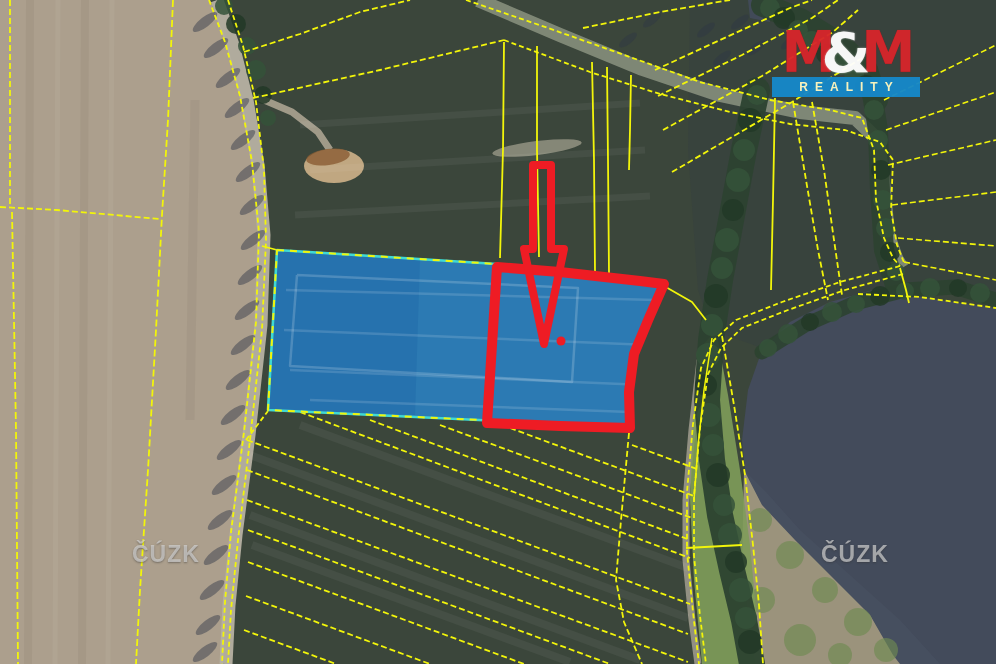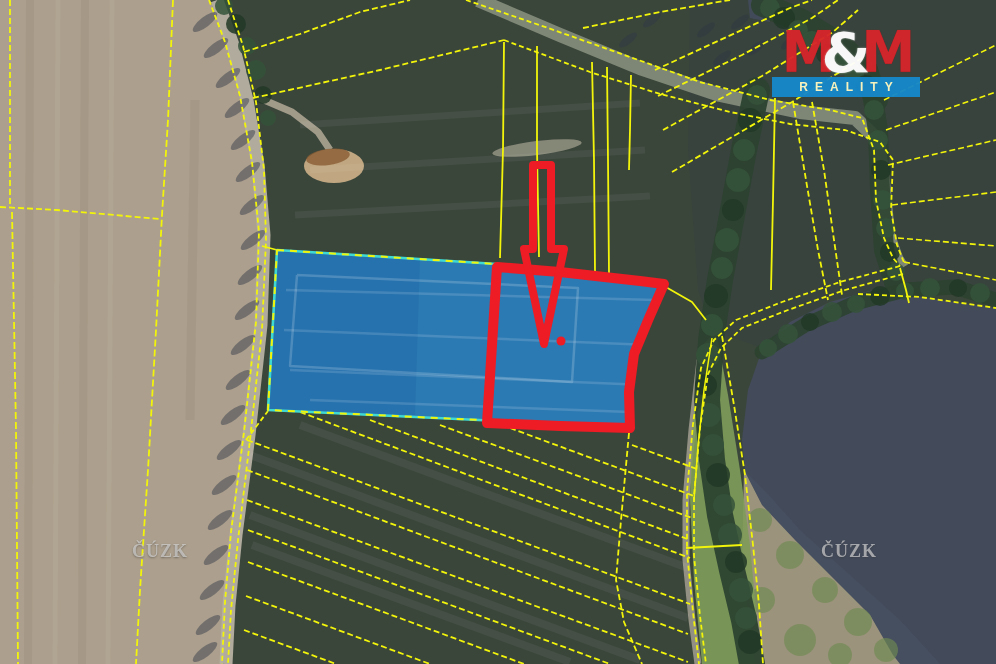--- a/index.html
+++ b/index.html
@@ -10,22 +10,22 @@
   #logo{position:absolute;left:772px;top:28px;width:148px;height:69px;opacity:.96;}
   #logo .logo-top{height:49px;display:flex;align-items:center;justify-content:center;
       font-weight:bold;line-height:1;}
   #logo .logo-m{color:#d6252b;font-size:54px;font-family:"DejaVu Sans",sans-serif;
       letter-spacing:-5px;transform:scaleY(1.05);text-shadow:0 0 1px #a01418;}
   #logo .logo-amp{color:#ffffff;font-size:56px;font-family:"DejaVu Sans",sans-serif;
       margin:0 -9px;position:relative;z-index:2;text-shadow:0 0 2px rgba(255,255,255,.6);}
   #logo .logo-bar{height:20px;background:#1688c9;display:flex;align-items:center;
       justify-content:center;color:#fef9c3;font-size:12px;font-weight:bold;
       letter-spacing:7px;padding-left:7px;box-sizing:border-box;}
-  .watermark{position:absolute;font-size:18px;font-weight:bold;color:rgba(214,214,214,.68);
-      letter-spacing:1px;text-shadow:0 1px 2px rgba(50,50,50,.45);user-select:none;font-family:Liberation Serif, serif;}
+  .watermark{position:absolute;font-size:23px;font-weight:bold;color:rgba(214,214,214,.68);
+      letter-spacing:1px;text-shadow:0 1px 2px rgba(50,50,50,.45);user-select:none;}
   #wm-left{left:132px;top:541px;}
   #wm-right{left:821px;top:541px;}
 </style>
 </head>
 <body>
 
 <div id="stage">
   <svg id="map-svg" viewBox="0 0 996 664">
       <defs>
         <clipPath id="clip1">

